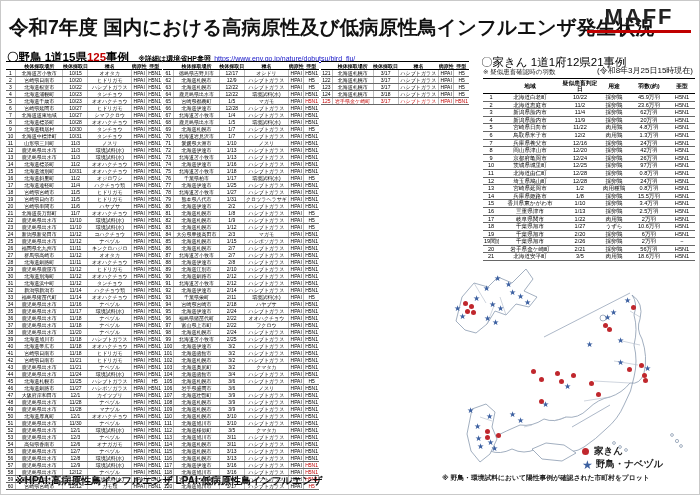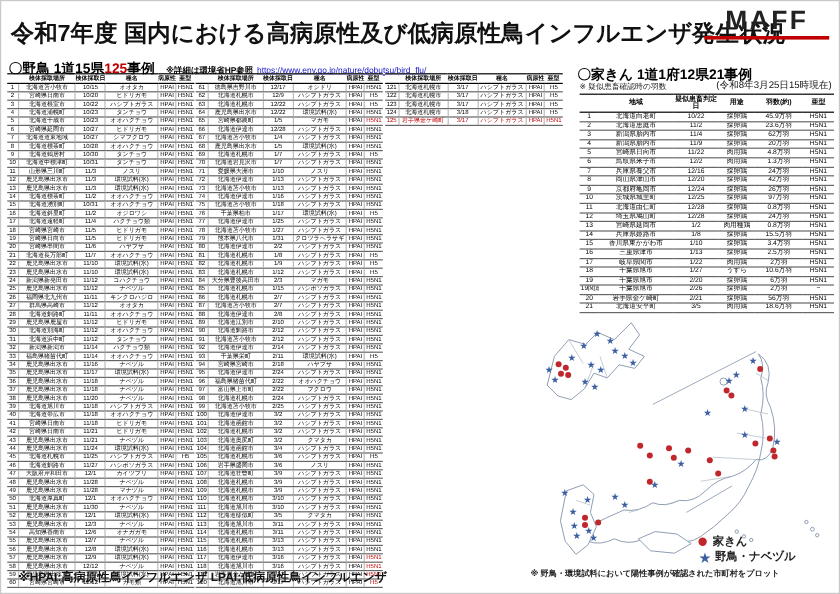--- a/index.html
+++ b/index.html
@@ -22,21 +22,21 @@
   .tblbox{position:absolute;}
   table.mini{border-collapse:collapse;table-layout:fixed;}
   table.mini th{font-size:5px;font-weight:bold;border-top:1px solid #000;border-bottom:1px solid #000;padding:0;height:7px;overflow:hidden;white-space:nowrap;background:#fff;}
   table.mini td{font-size:5px;line-height:6px;height:5.6px;border-bottom:0.5px solid #666;border-left:0.5px solid #bbb;padding:0 1px;text-align:center;white-space:nowrap;overflow:hidden;}
   table.mini td.c0{border-left:none;}
   table.mini tr.red td{color:#c00000;}
   #g1{left:5px;top:60px;width:156px;}
   #g2{left:162px;top:60px;width:156px;}
   #g3{left:320px;top:60px;width:148px;}
   
-  .poul-head{position:absolute;left:480px;top:54px;font-size:11.5px;font-weight:bold;white-space:nowrap;}
+  .poul-head{position:absolute;left:480px;top:54px;font-size:11.5px;font-weight:normal;white-space:nowrap;}
   .poul-note{position:absolute;left:482px;top:67px;font-size:6.5px;color:#222;}
   #pt{left:482px;top:77px;width:212px;}
   table.pmini{border-collapse:collapse;table-layout:fixed;width:212px;}
   table.pmini th{font-size:5.8px;font-weight:bold;border-top:1px solid #000;border-bottom:1px solid #000;padding:1px 0;white-space:normal;line-height:6px;}
   table.pmini td{font-size:5.6px;line-height:6.6px;height:6.6px;border-bottom:0.5px solid #666;padding:0 1px;text-align:center;white-space:nowrap;overflow:hidden;}
   
   #map{position:absolute;left:433px;top:240px;width:264px;height:250px;}
   #map svg{position:absolute;left:0;top:0;}
   .dot{position:absolute;width:5px;height:5px;margin:-2.5px;background:#c0272d;border-radius:50%;}
   .star{position:absolute;font-size:8px;line-height:8px;margin-left:-4px;margin-top:-4px;color:#3b5fa0;}

